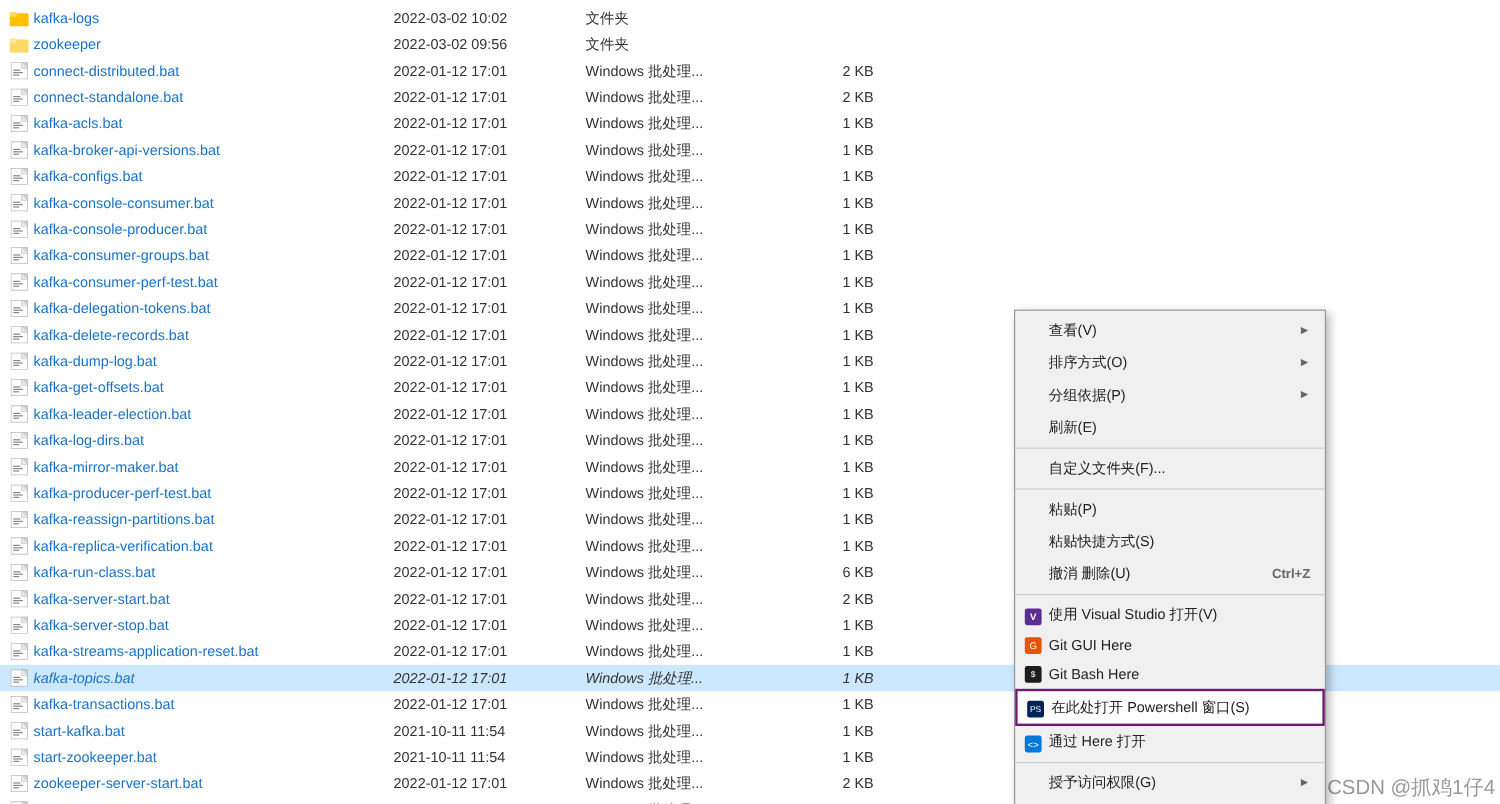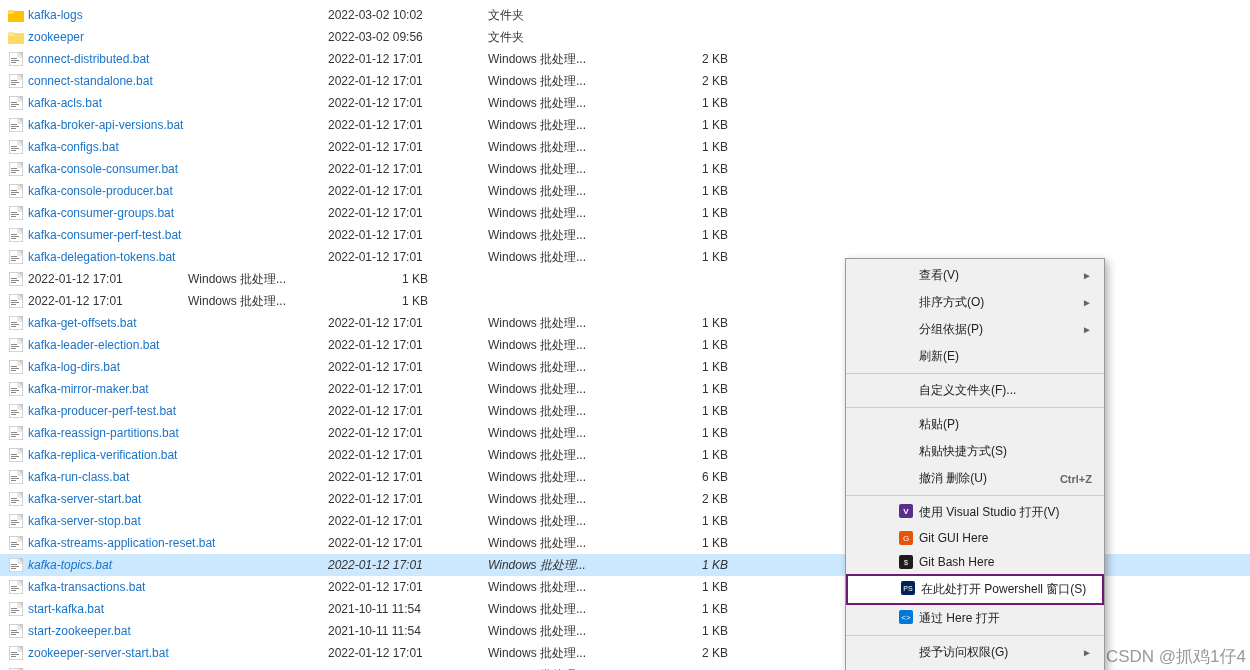--- a/index.html
+++ b/index.html
@@ -90,23 +90,22 @@
       min-height: 24px;
     }
 
     .ctx-item.highlighted {
       background: #fff;
       border: 2px solid #701a75;
     }
 
     .ctx-item-left {
       display: flex;
-      align-items: flex-start;
+      align-items: flex-end;
       gap: 6px;
-      margin-left: 45px;
     }
 
     .ctx-separator {
       height: 1px;
       background: #ccc;
       margin: 3px 0;
     }
 
     .ctx-arrow {
       font-size: 10px;
@@ -383,35 +382,37 @@
     <span class="file-icon">
       <svg width="14" height="14" viewBox="0 0 14 14">
         <rect x="0" y="0" width="14" height="14" rx="0" fill="white" stroke="#aaa" stroke-width="1"></rect>
         <polygon points="9,0 14,0 14,5 9,5" fill="#d0d0d0" stroke="#aaa" stroke-width="0.5"></polygon>
         <polygon points="9,0 14,5 9,5" fill="#e8e8e8"></polygon>
         <rect x="2" y="6" width="6" height="1" fill="#888"></rect>
         <rect x="2" y="8" width="8" height="1" fill="#888"></rect>
         <rect x="2" y="10" width="5" height="1" fill="#888"></rect>
       </svg>
     </span>
-    <span class="file-date">2022-01-12 17:01</span>
-    <span class="file-type">Windows 批处理...</span>
-    <span class="file-size">1 KB</span>
-  </div>
-      <div class="file-row">
-    <span class="file-icon">
-      <svg width="14" height="14" viewBox="0 0 14 14">
-        <rect x="0" y="0" width="14" height="14" rx="0" fill="white" stroke="#aaa" stroke-width="1"></rect>
-        <polygon points="9,0 14,0 14,5 9,5" fill="#d0d0d0" stroke="#aaa" stroke-width="0.5"></polygon>
-        <polygon points="9,0 14,5 9,5" fill="#e8e8e8"></polygon>
-        <rect x="2" y="6" width="6" height="1" fill="#888"></rect>
-        <rect x="2" y="8" width="8" height="1" fill="#888"></rect>
-        <rect x="2" y="10" width="5" height="1" fill="#888"></rect>
-      </svg>
-    </span>
+    <span class="file-name">kafka-delete-records.bat</span>
+    <span class="file-date">2022-01-12 17:01</span>
+    <span class="file-type">Windows 批处理...</span>
+    <span class="file-size">1 KB</span>
+  </div>
+      <div class="file-row">
+    <span class="file-icon">
+      <svg width="14" height="14" viewBox="0 0 14 14">
+        <rect x="0" y="0" width="14" height="14" rx="0" fill="white" stroke="#aaa" stroke-width="1"></rect>
+        <polygon points="9,0 14,0 14,5 9,5" fill="#d0d0d0" stroke="#aaa" stroke-width="0.5"></polygon>
+        <polygon points="9,0 14,5 9,5" fill="#e8e8e8"></polygon>
+        <rect x="2" y="6" width="6" height="1" fill="#888"></rect>
+        <rect x="2" y="8" width="8" height="1" fill="#888"></rect>
+        <rect x="2" y="10" width="5" height="1" fill="#888"></rect>
+      </svg>
+    </span>
+    <span class="file-name">kafka-dump-log.bat</span>
     <span class="file-date">2022-01-12 17:01</span>
     <span class="file-type">Windows 批处理...</span>
     <span class="file-size">1 KB</span>
   </div>
       <div class="file-row">
     <span class="file-icon">
       <svg width="14" height="14" viewBox="0 0 14 14">
         <rect x="0" y="0" width="14" height="14" rx="0" fill="white" stroke="#aaa" stroke-width="1"></rect>
         <polygon points="9,0 14,0 14,5 9,5" fill="#d0d0d0" stroke="#aaa" stroke-width="0.5"></polygon>
         <polygon points="9,0 14,5 9,5" fill="#e8e8e8"></polygon>

